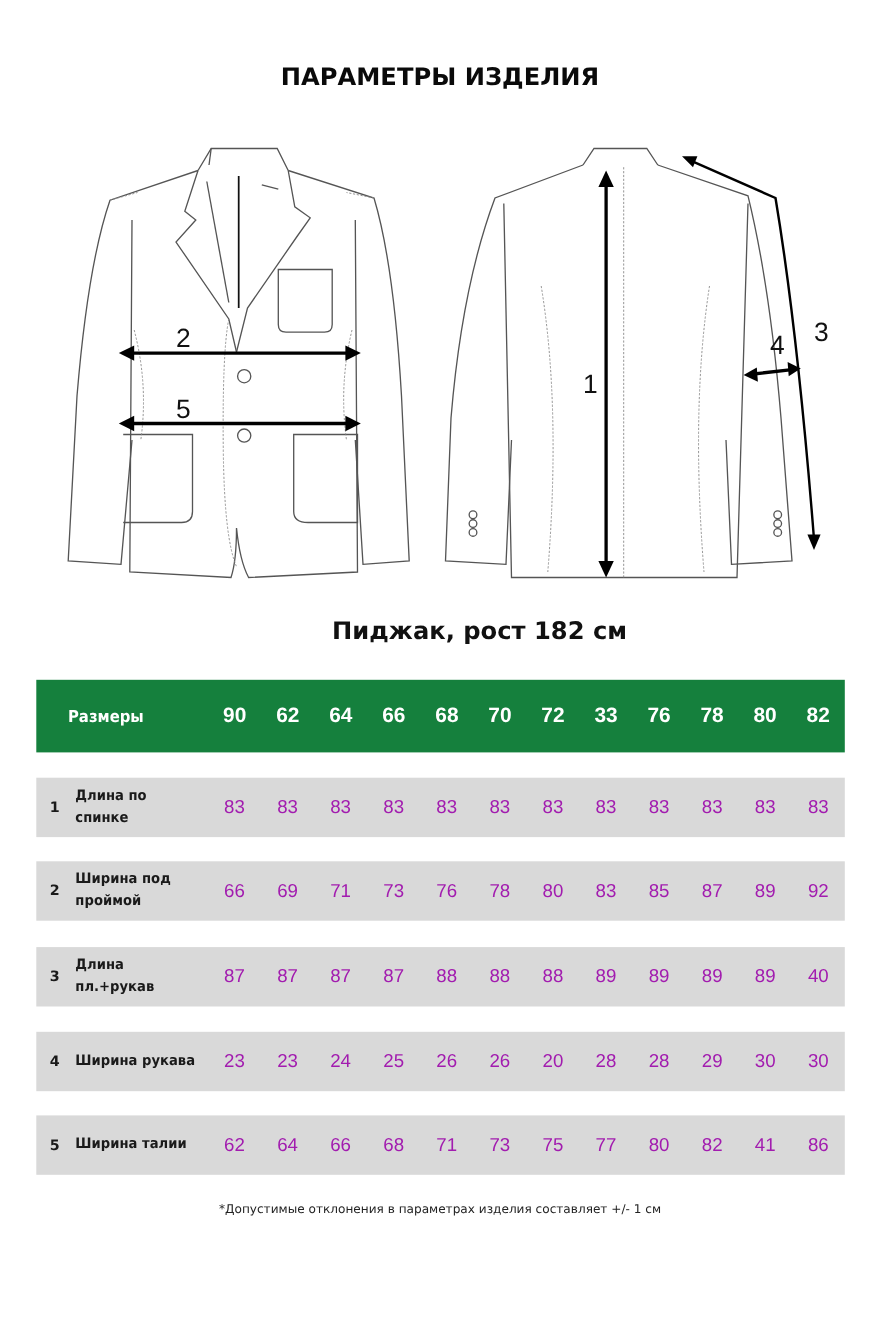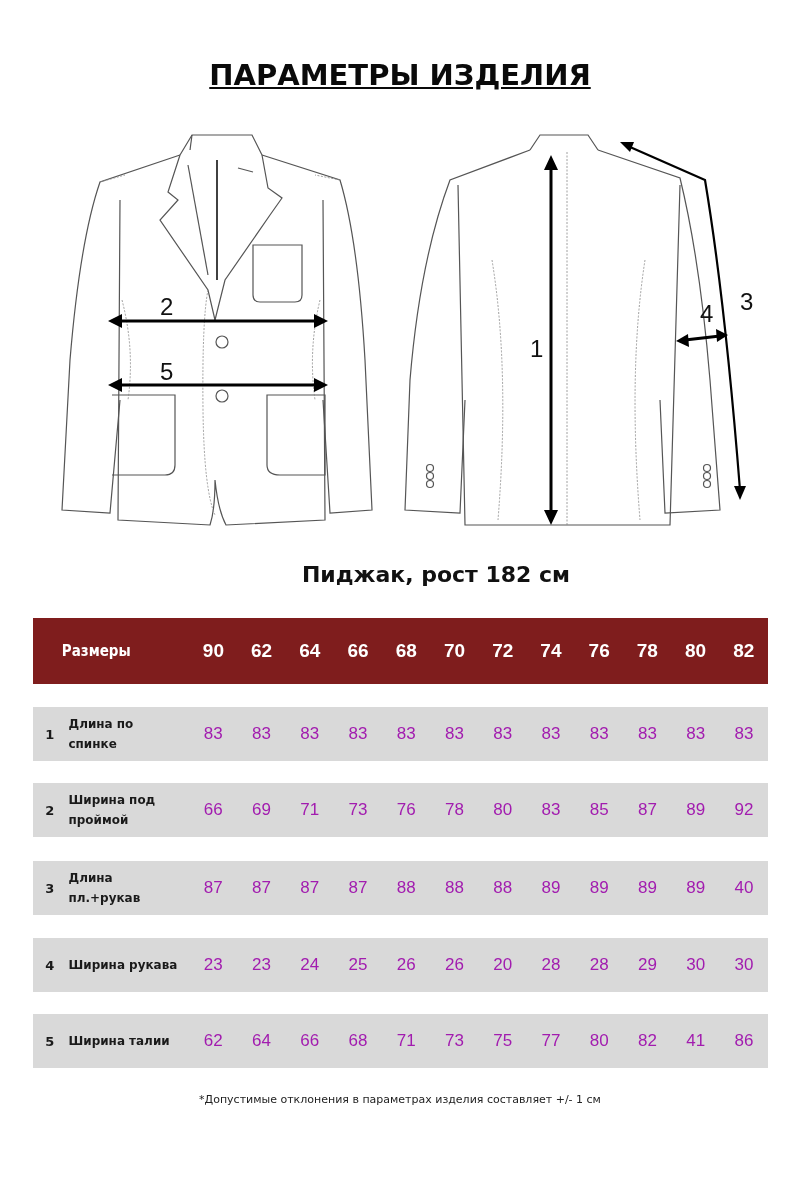--- a/index.html
+++ b/index.html
@@ -1,21 +1,21 @@
 <!DOCTYPE html>
 <html><head>
   <meta charset="utf-8">
   <style>
     html, body { margin: 0; padding: 0; background: #ffffff; }
     body { width: 800px; height: 1200px; position: relative; overflow: hidden; font-family: "Liberation Sans", sans-serif; color: #111; }
-    .title { position: absolute; top: 58px; left: 0; width: 800px; text-align: center; font-family: "DejaVu Sans", sans-serif; font-weight: bold; font-size: 29px; letter-spacing: 0px; color: #0a0a0a; text-decoration: underline; }
+    .title { position: absolute; top: 58px; left: 0; width: 800px; text-align: center; font-family: "DejaVu Sans", sans-serif; font-weight: bold; font-size: 22px; letter-spacing: 0px; color: #0a0a0a; }
     .illustration { position: absolute; top: 120px; left: 40px; width: 740px; height: 420px; }
     .subtitle { position: absolute; top: 562px; left: 0; width: 800px; text-align: center; font-family: "DejaVu Sans", sans-serif; font-weight: bold; font-size: 22px; color: #111; margin-left: 36px; }
     .table { position: absolute; left: 33px; top: 618px; width: 735px; }
-    .header-row { height: 66px; background: #7f1d1d; display: flex; align-items: center; color: #fff; }
+    .header-row { height: 66px; background: #15803d; display: flex; align-items: center; color: #fff; }
     .header-row .label { width: 158px; padding-left: 32px; box-sizing: border-box; font-family: "DejaVu Sans", sans-serif; font-weight: bold; font-size: 15px; transform: scaleX(0.9); transform-origin: left center; }
     .header-row .cell { width: 48.9px; text-align: center; font-family: "Liberation Sans", sans-serif; font-weight: bold; font-size: 19px; }
     .data-row { position: absolute; left: 0; width: 735px; height: 54px; background: #d9d9d9; display: flex; align-items: center; }
     .data-row .num { width: 30px; text-align: center; font-family: "DejaVu Sans", sans-serif; font-weight: bold; font-size: 13px; color: #1a1a1a; padding-left: 4px; box-sizing: border-box; }
     .data-row .name { width: 128px; font-family: "DejaVu Sans", sans-serif; font-weight: bold; font-size: 13px; line-height: 20px; color: #1a1a1a; padding-left: 6px; box-sizing: border-box; white-space: pre-line; transform: scaleX(0.92); transform-origin: left center; }
     .data-row .cell { width: 48.9px; text-align: center; font-family: "Liberation Sans", sans-serif; font-size: 17px; color: #a21caf; }
     .note { position: absolute; top: 1093px; left: 0; width: 800px; text-align: center; font-family: "DejaVu Sans", sans-serif; font-size: 11px; color: #222; }
     svg .ln { fill: none; stroke: #555; stroke-width: 1.2; }
     svg .st { fill: none; stroke: #888; stroke-width: 0.8; stroke-dasharray: 2 1.5; }
     svg .ar { stroke: #000; stroke-width: 3; fill: none; }
@@ -118,21 +118,21 @@
 <div class="table">
   <div class="header-row">
     <div class="label">Размеры</div>
     <div class="cell">90</div>
     <div class="cell">62</div>
     <div class="cell">64</div>
     <div class="cell">66</div>
     <div class="cell">68</div>
     <div class="cell">70</div>
     <div class="cell">72</div>
-    <div class="cell">74</div>
+    <div class="cell">33</div>
     <div class="cell">76</div>
     <div class="cell">78</div>
     <div class="cell">80</div>
     <div class="cell">82</div>
   </div>
 
   <div class="data-row" style="top:89px">
     <div class="num">1</div>
     <div class="name">Длина по
 спинке</div>

